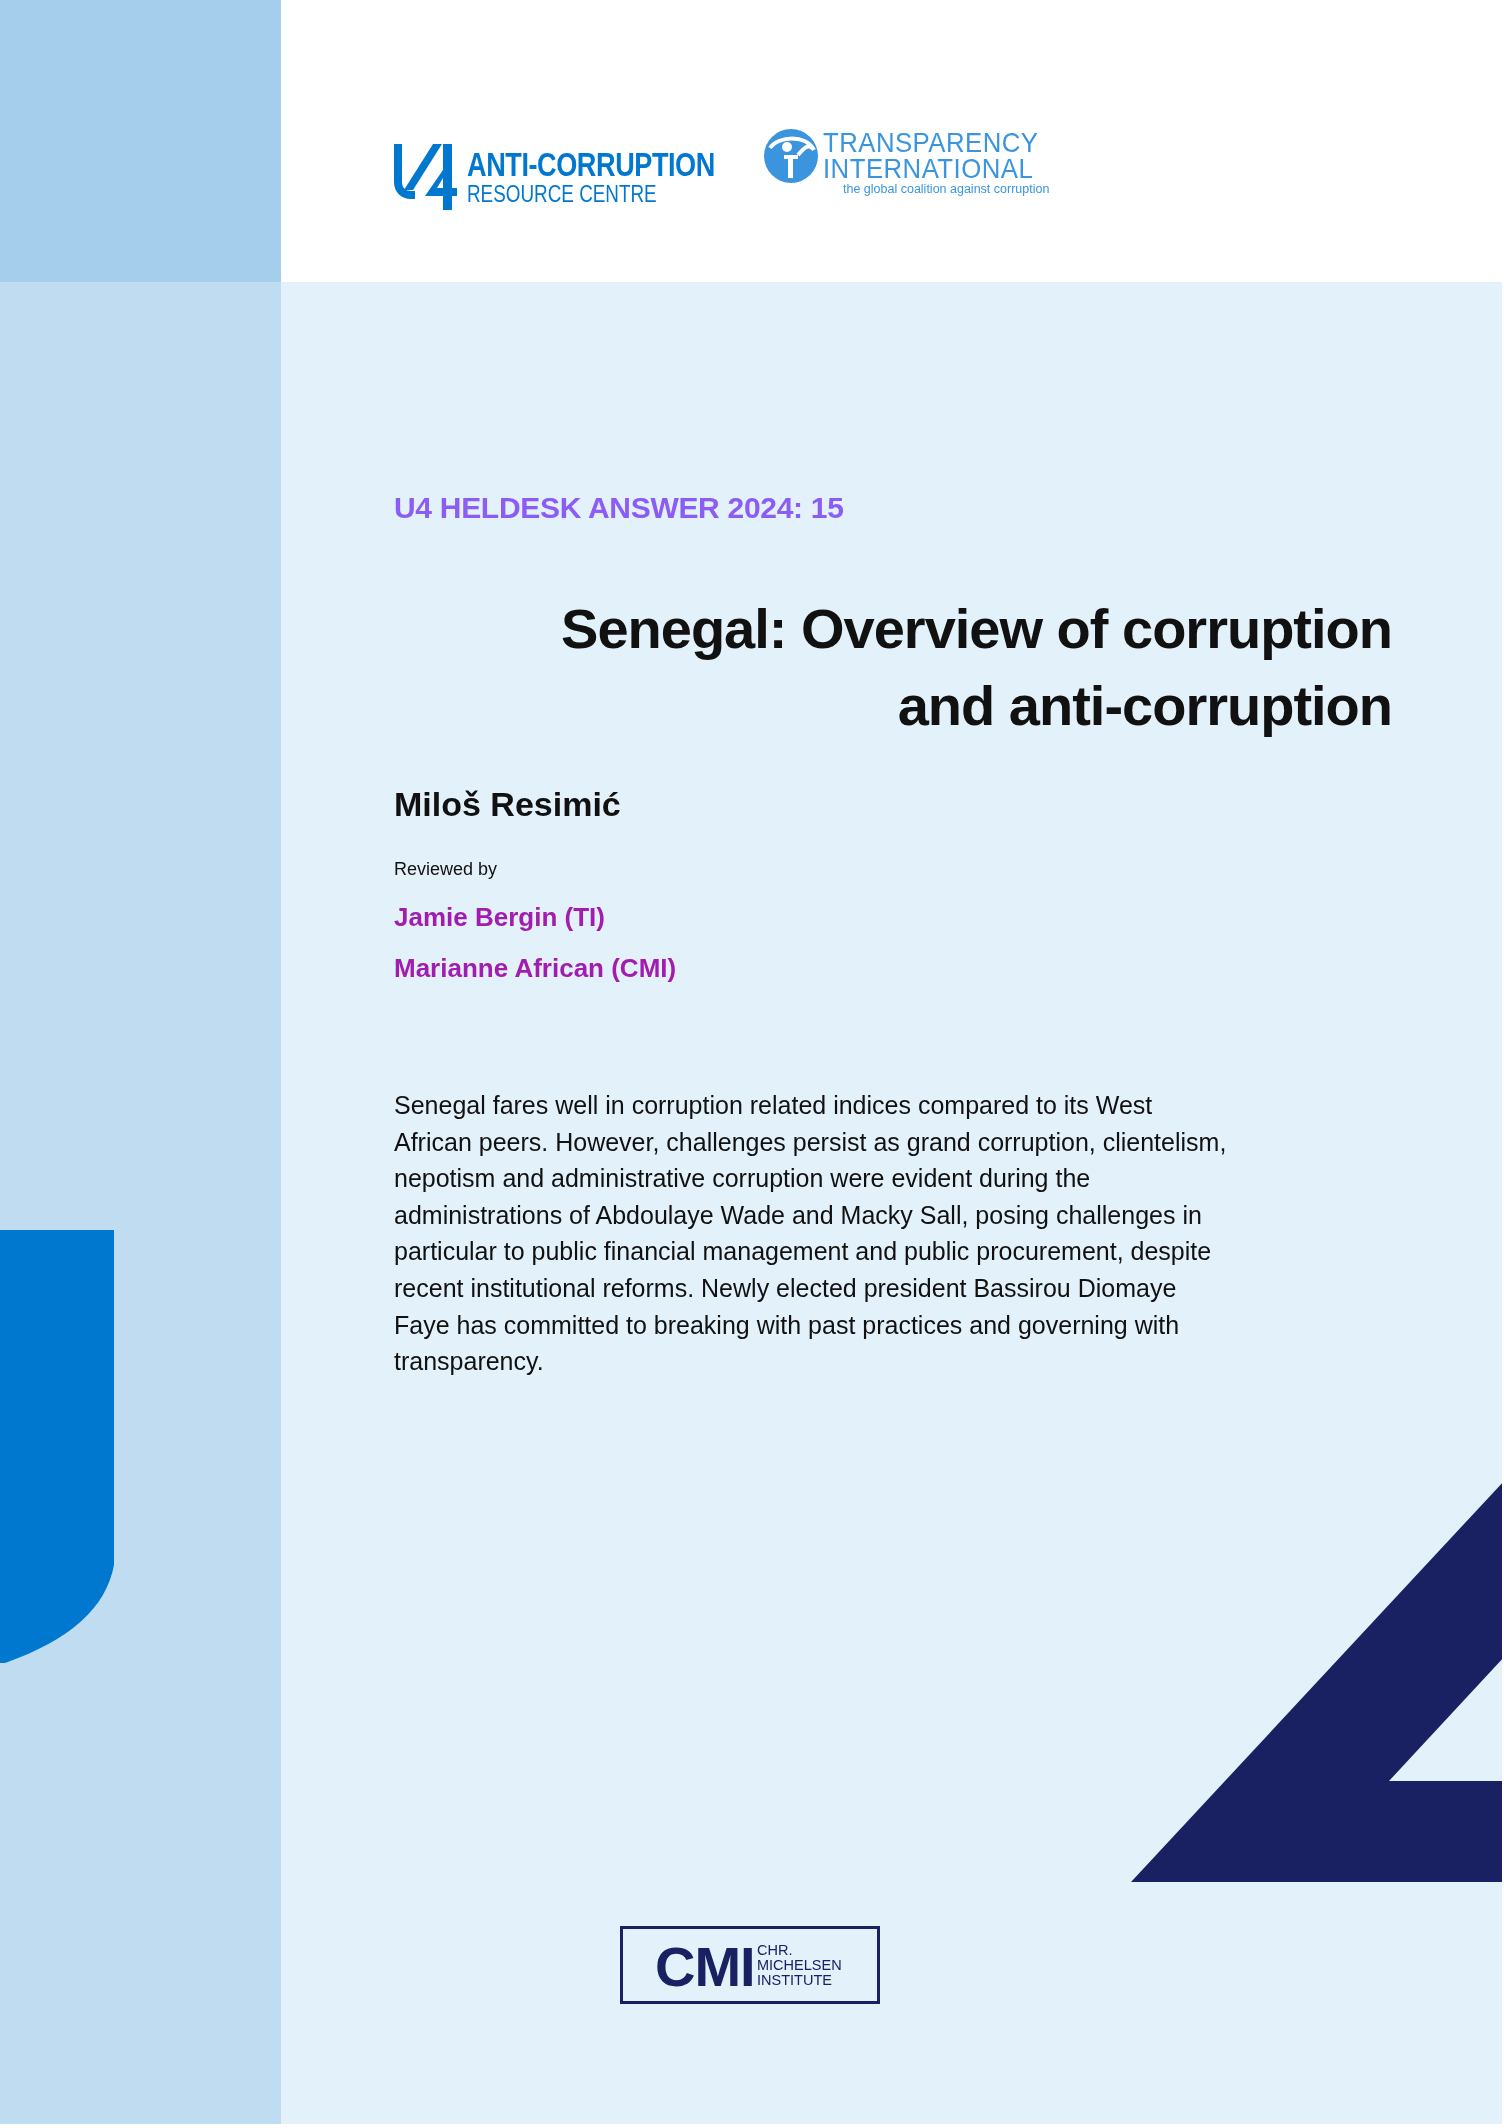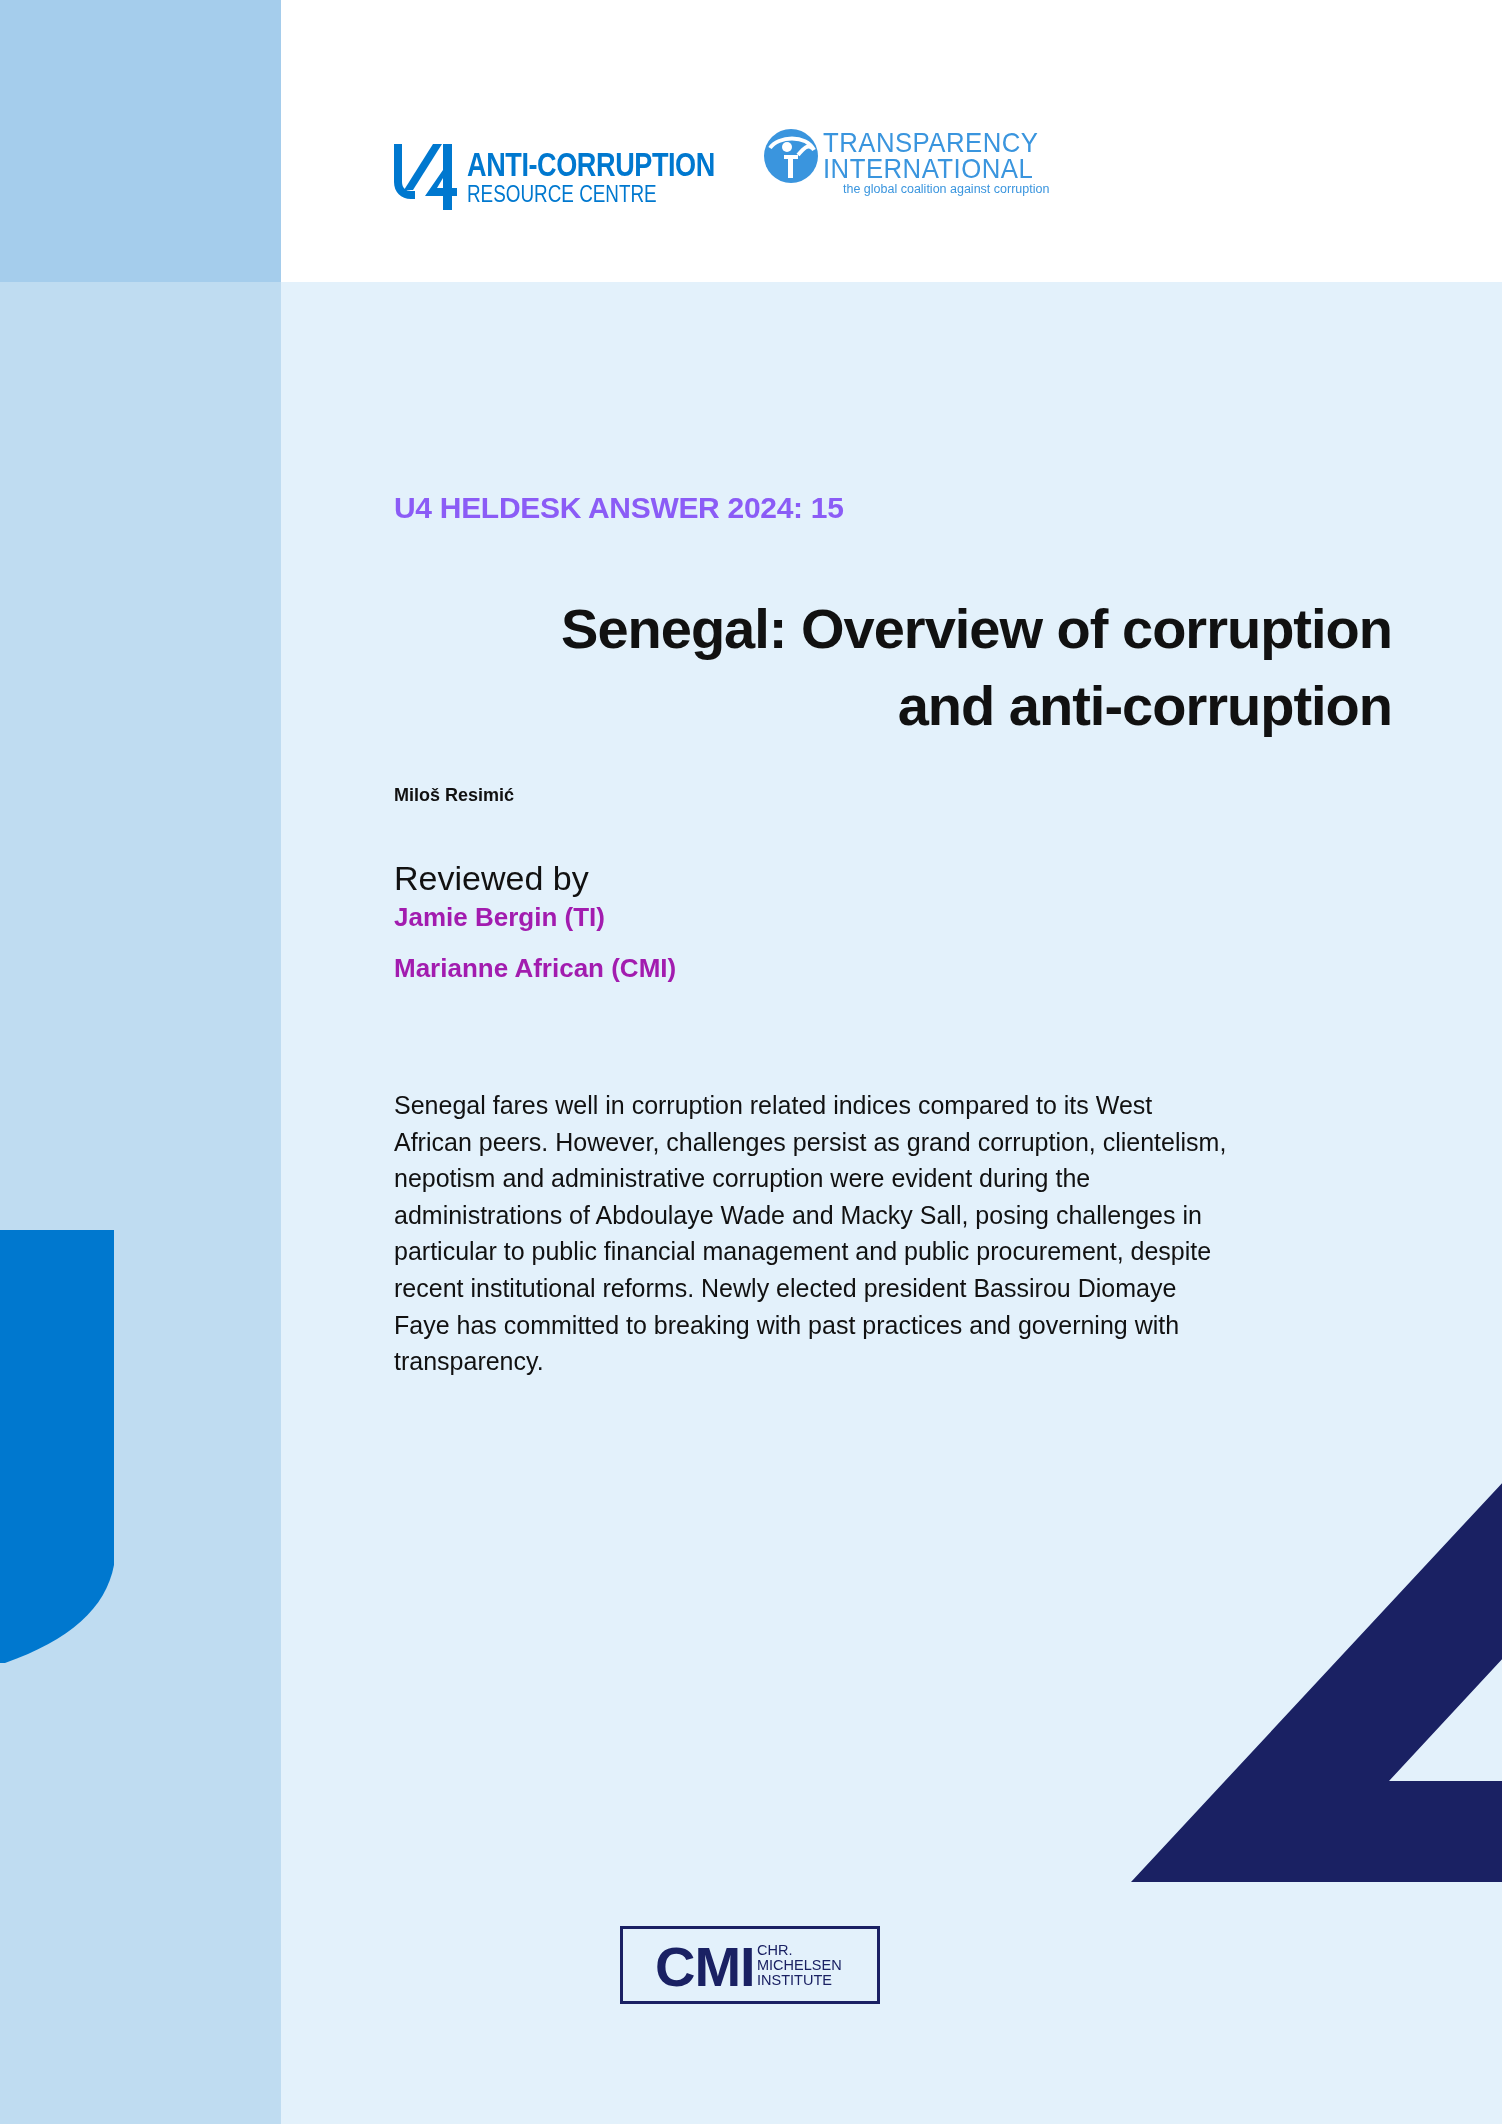--- a/index.html
+++ b/index.html
@@ -24,22 +24,22 @@
   .ti-line1 { position:absolute; left:61px; top:1px; font-size:28px; color:#3a95de; letter-spacing:0.5px; white-space:nowrap;
               transform:scaleX(0.92); transform-origin:left top; }
   .ti-line2 { position:absolute; left:61px; top:27px; font-size:28px; color:#3a95de; letter-spacing:0.5px; white-space:nowrap;
               transform:scaleX(0.92); transform-origin:left top; }
   .ti-tag { position:absolute; left:81px; top:56px; font-size:12.5px; color:#3a95de; white-space:nowrap; }
 
   .series-label { position:absolute; left:394px; top:491px; font-family:"Liberation Sans", sans-serif; font-weight:bold;
                   font-size:30px; color:#8b5cf6; white-space:nowrap; letter-spacing:-0.3px; }
   .title { position:absolute; left:392px; top:590px; width:1000px; font-family:"Liberation Sans", sans-serif; font-weight:bold;
            font-size:56px; line-height:77px; color:#111111; letter-spacing:-1px; margin:0;text-align:right; }
-  .author { position:absolute; left:394px; top:785px; font-weight:bold; font-size:18px; color:#111; white-space:nowrap; }
-  .reviewed-label { position:absolute; left:394px; top:859px; font-size:34px; color:#111; white-space:nowrap; }
+  .author { position:absolute; left:394px; top:785px; font-weight:bold; font-size:34px; color:#111; white-space:nowrap; }
+  .reviewed-label { position:absolute; left:394px; top:859px; font-size:18px; color:#111; white-space:nowrap; }
   .reviewer { position:absolute; left:394px; font-weight:bold; font-size:26px; color:#a21caf; white-space:nowrap; }
   .reviewer.r0 { top:902px; }
   .reviewer.r1 { top:953px; }
 
   .abstract { position:absolute; left:394px; top:1087px; width:840px; font-size:25px; line-height:36.6px; color:#111; margin:0; }
 
   .cmi-logo { position:absolute; left:620px; top:1926px; width:260px; height:78px; border:3px solid #1a2163; box-sizing:border-box; }
   .cmi-big { position:absolute; left:32px; top:6px; font-weight:bold; font-size:56px; color:#1a2163; letter-spacing:-1px; line-height:64px; }
   .cmi-small { position:absolute; left:134px; top:14px; font-weight:normal; font-size:14.5px; line-height:15px; color:#1a2163; white-space:nowrap; }
 </style>

